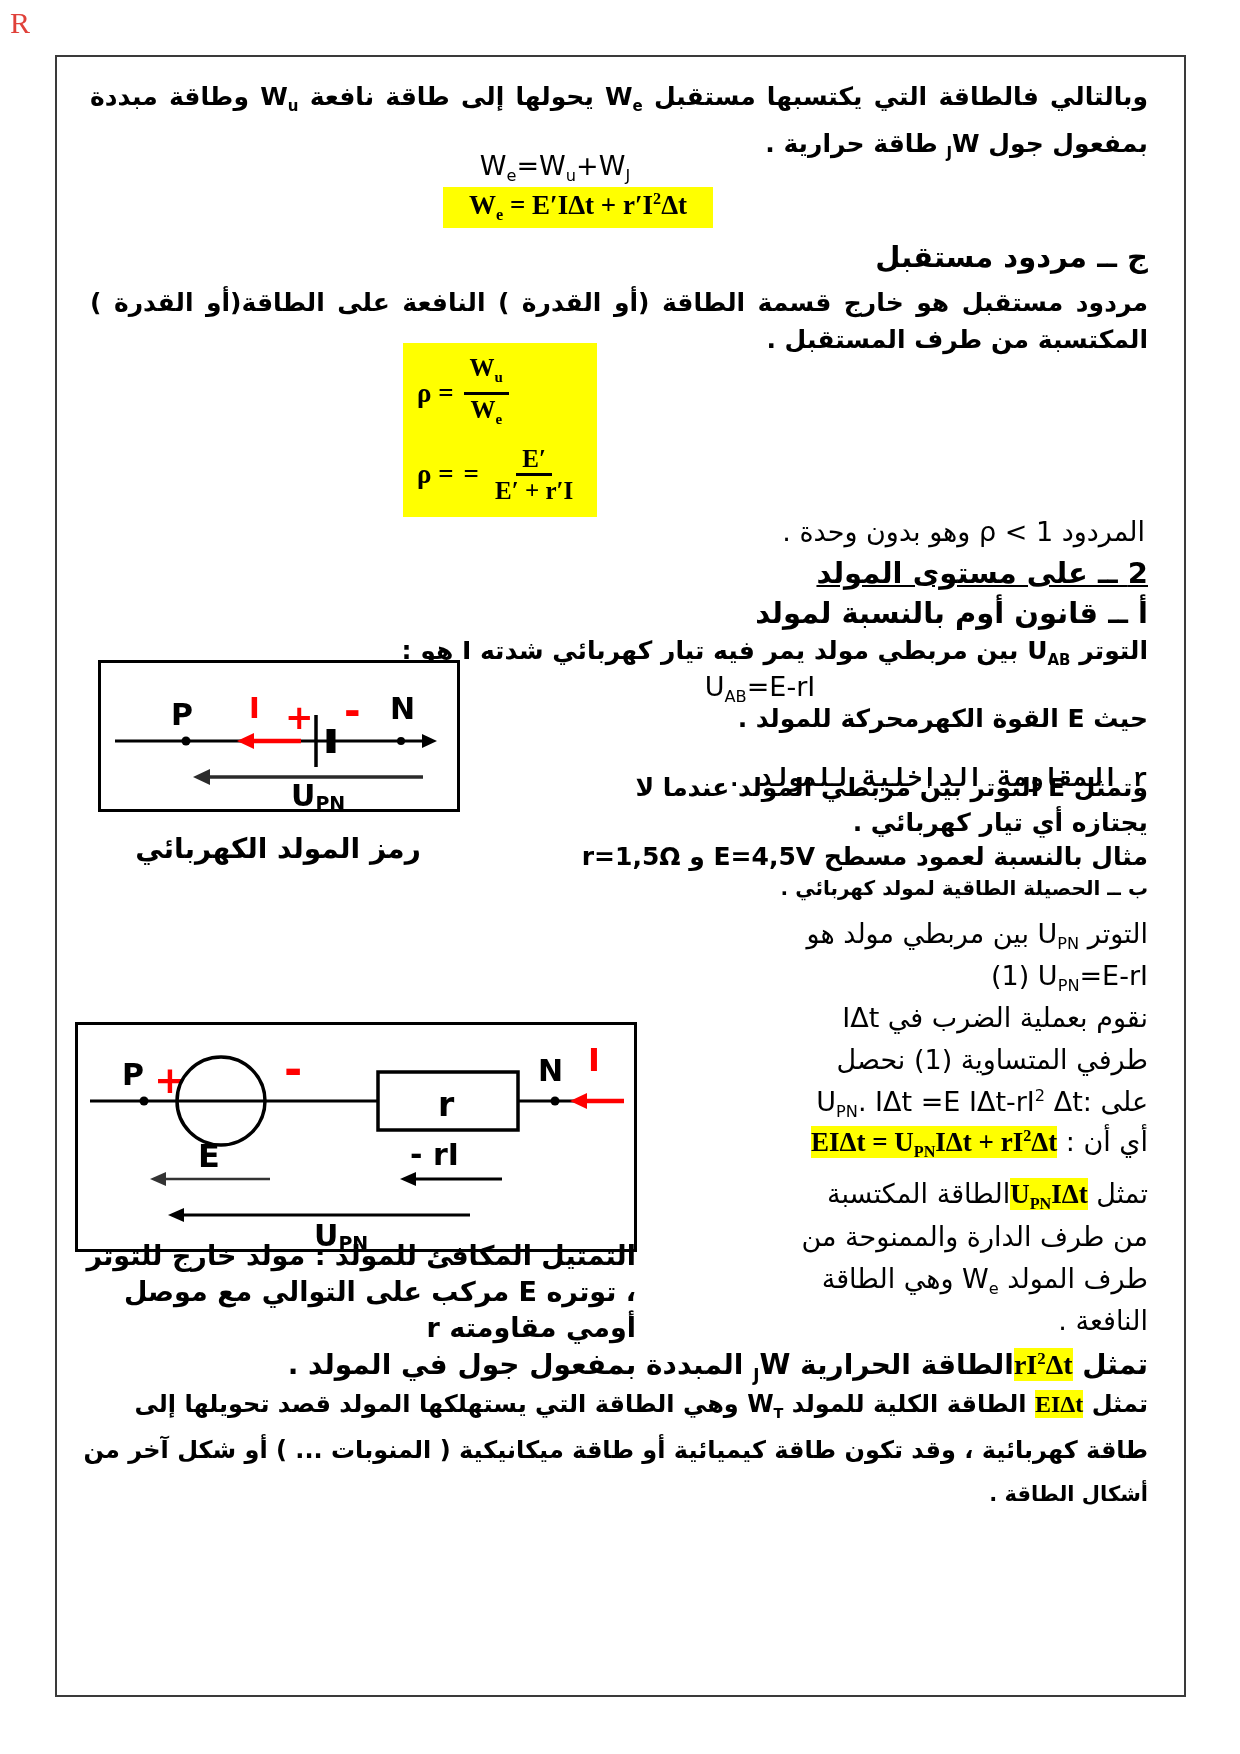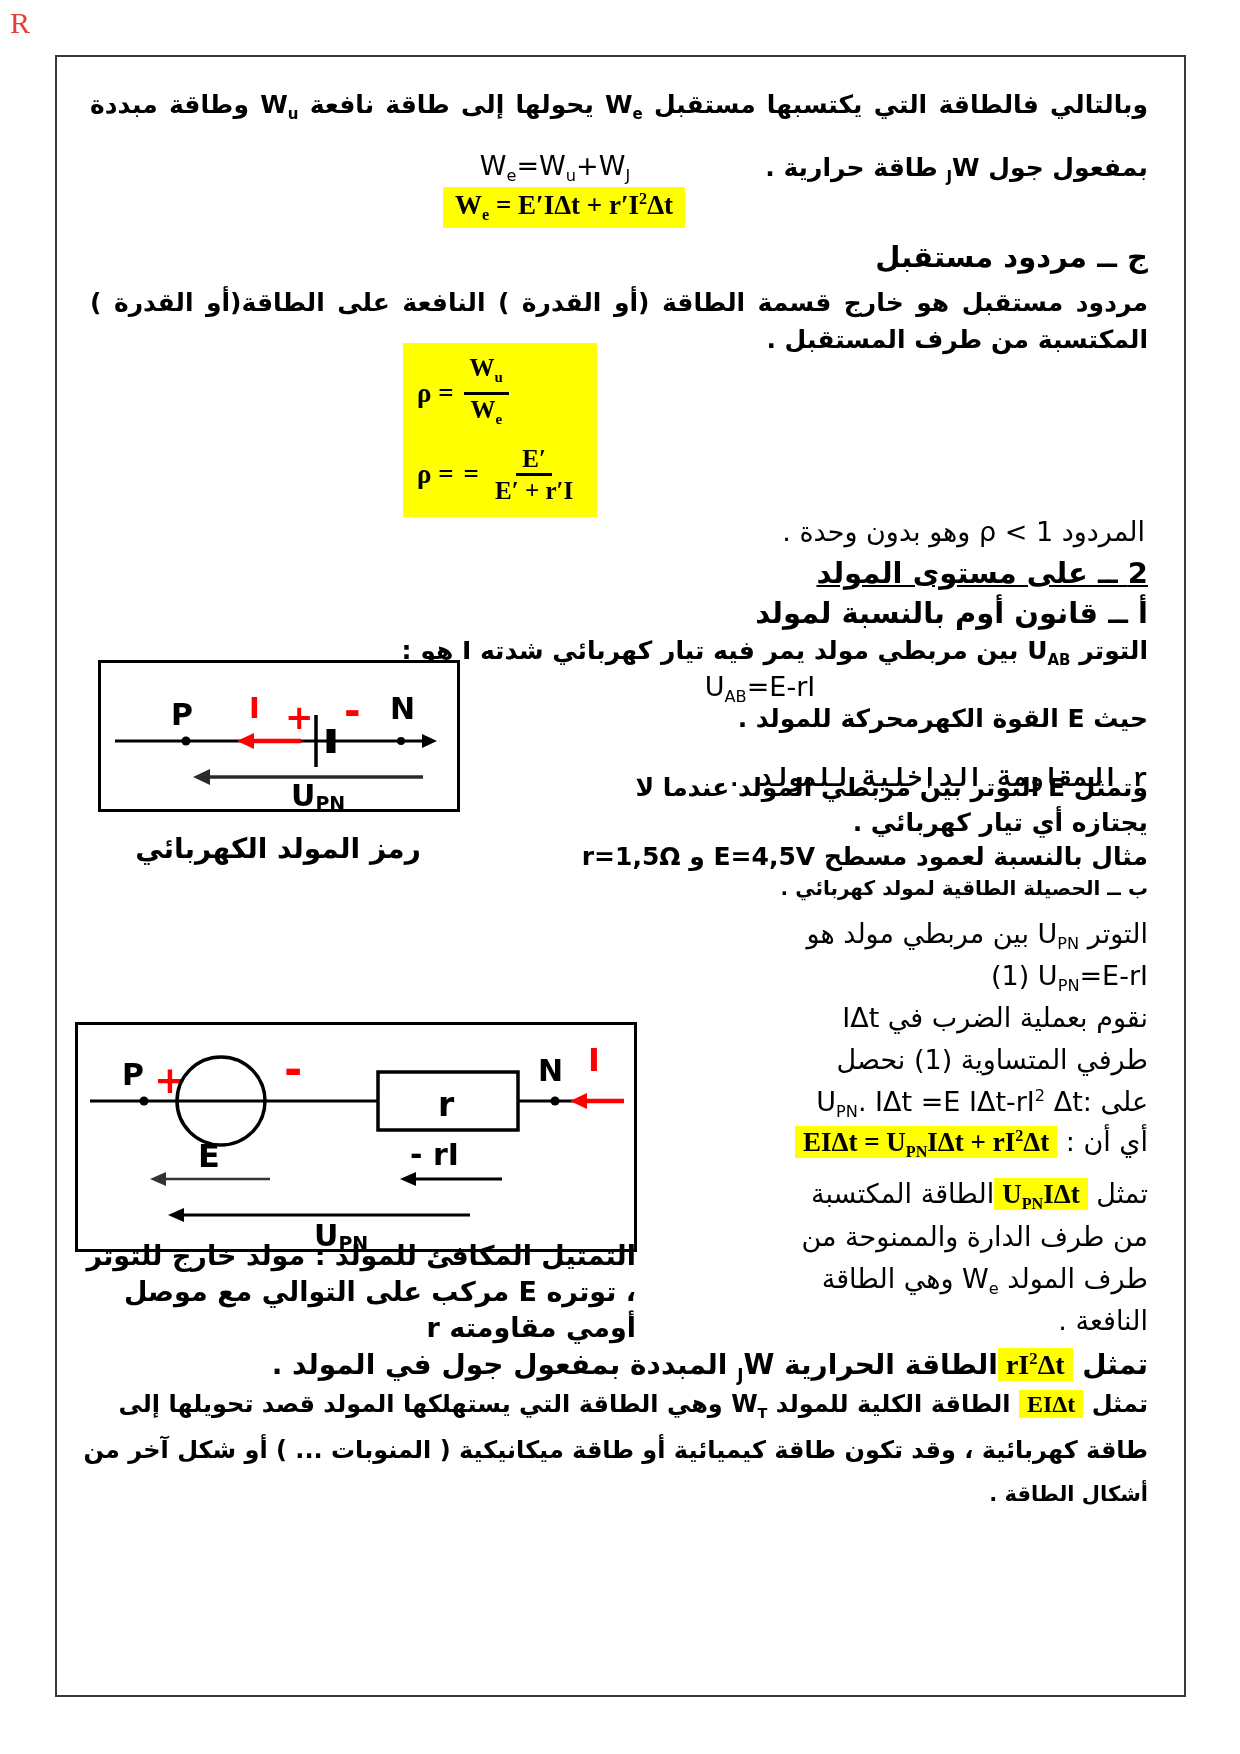--- a/index.html
+++ b/index.html
@@ -7,27 +7,27 @@
     width:1240px;height:1754px;position:relative;background:#ffffff;color:#000;
     font-family:"DejaVu Sans",sans-serif;overflow:hidden;
   }
   .page-frame{position:absolute;left:55px;top:55px;width:1127px;height:1638px;
     border:2px solid #3a3a3a;background:#fff;}
   .corner-mark{position:absolute;left:10px;top:6px;font-family:"Liberation Serif",serif;
     font-size:30px;color:#e0413a;}
   
   .t{position:absolute;direction:rtl;unicode-bidi:embed;white-space:nowrap;
      font-size:25px;font-weight:bold;color:#000;}
-  .wrap{white-space:normal;text-align:justify;line-height:54px;}
+  .wrap{white-space:normal;text-align:justify;line-height:38px;}
   .reg{font-weight:normal;font-size:27px;}
   .h{font-size:29px;font-weight:bold;}
   .u{text-decoration:underline;}
   .center{text-align:center;}
   sub{font-size:60%;} sup{font-size:60%;}
-  .hl{background:#ffff00;padding:1px 8px;}
+  .hl{background:#ffff00;padding:1px 0;}
   .eqserif{font-family:"Liberation Serif",serif;font-weight:bold;}
   .ltr{direction:ltr;unicode-bidi:embed;}
   
   .ybox{position:absolute;background:#ffff00;direction:ltr;
     font-family:"Liberation Serif",serif;font-weight:bold;font-size:27px;
     padding:10px 18px 12px 14px;}
   .eqrow{display:flex;align-items:center;gap:10px;}
   .eqrow + .eqrow{margin-top:10px;}
   .frac{display:inline-flex;flex-direction:column;align-items:center;
     text-align:center;font-size:25px;line-height:29px;}
@@ -40,21 +40,21 @@
   svg text{font-family:"DejaVu Sans",sans-serif;font-weight:bold;}
 </style>
 </head>
 <body>
 
 <div class="corner-mark">R</div>
 <div class="page-frame"></div>
 
 <div class="t wrap" style="top:78px;right:92px;width:1058px;">وبالتالي فالطاقة التي يكتسبها مستقبل <span dir="ltr">W<sub>e</sub></span> يحولها إلى طاقة نافعة <span dir="ltr">W<sub>u</sub></span> وطاقة مبددة بمفعول جول <span dir="ltr"><sub>J</sub>W</span> طاقة حرارية .</div>
 <div class="t reg ltr center" style="top:150px;left:430px;width:250px;">W<sub>e</sub>=W<sub>u</sub>+W<sub>J</sub></div>
-<div class="t ltr hl eqserif" style="top:187px;left:443px;font-size:27px;padding:3px 12px;">W<sub>e</sub> = E′IΔt + r′I<sup>2</sup>Δt</div>
+<div class="t ltr hl eqserif" style="top:187px;left:443px;font-size:27px;padding:3px 26px;">W<sub>e</sub> = E′IΔt + r′I<sup>2</sup>Δt</div>
 
 <div class="t h" style="top:240px;right:92px;">ج ــ مردود مستقبل</div>
 <div class="t wrap" style="top:284px;right:92px;width:1058px;line-height:37px;">مردود مستقبل هو خارج قسمة الطاقة (أو القدرة ) النافعة على الطاقة(أو القدرة ) المكتسبة من طرف المستقبل .</div>
 
 <div class="ybox" style="left:403px;top:343px;">
   <div class="eqrow">
     <span>ρ =</span>
     <span class="frac">
       <span class="num">W<sub>u</sub></span>
       <span class="den">W<sub>e</sub></span>

